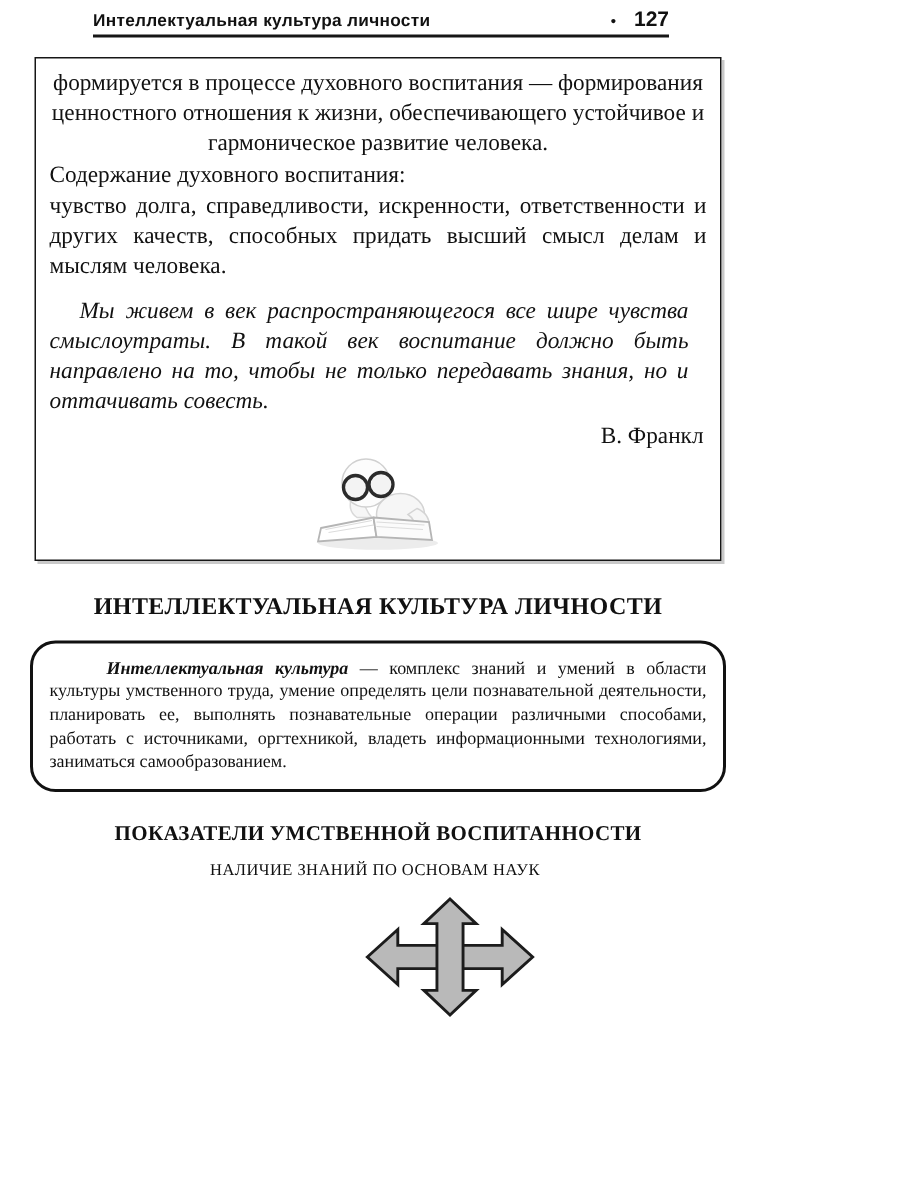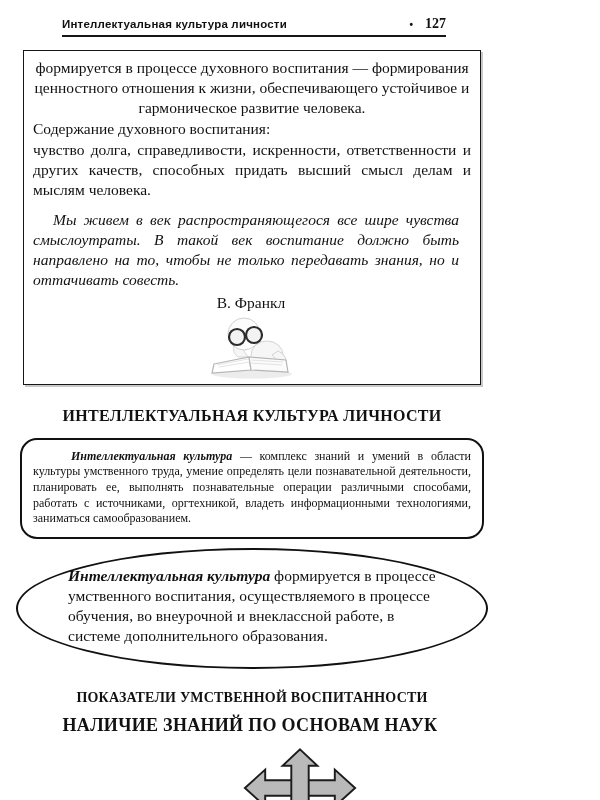--- a/index.html
+++ b/index.html
@@ -4,56 +4,56 @@
 <style>
   * { box-sizing: border-box; }
   html, body { margin: 0; padding: 0; }
   body {
     width: 600px; height: 800px;
     background: #ffffff;
     color: #111;
     font-family: "Liberation Serif", "DejaVu Serif", serif;
     overflow: hidden;
   }
-  .page { width: 504px; height: 800px; position: relative; padding-top: 16px; }
+  .page { width: 504px; height: 800px; position: relative; padding-top: 4px; }
 
   
   .header {
     margin: 0 58px 0 62px;
     display: flex; align-items: baseline; justify-content: space-between;
     border-bottom: 2px solid #161616;
     padding-bottom: 3px;
   }
   .running-title {
     font-family: "Liberation Sans", "DejaVu Sans", sans-serif;
     font-weight: 700; font-size: 11.5px; letter-spacing: 0.2px;
   }
   .pagenum-wrap { display: flex; align-items: baseline; gap: 12px;
     font-family: "Liberation Sans", "DejaVu Sans", sans-serif; font-weight: 700; }
   .sep-dot { font-size: 10px; }
-  .page-number { font-size: 14px; font-family: Liberation Serif, serif; }
+  .page-number { font-size: 14px; }
 
   
   .def-box {
     width: 458px; margin: 13px auto 0;
     border: 1.5px solid #161616;
     box-shadow: 2px 2px 0 #c9c9c9;
     padding: 7px 9px 0 9px;
     font-size: 15.5px; line-height: 1.3;
   }
   .def-box .box-title {
     text-align: center; font-weight: 700; font-style: italic; margin: 0 0 1px 0;
   }
   .def-box .intro { text-align: center; margin: 0; }
   .def-box .content-heading { margin: 1px 0 0 0; text-align: left; }
   .def-box .content-body { margin: 0; text-align: justify; }
   .quote {
     margin: 10px 12px 0 0; font-style: italic; text-align: justify; text-indent: 20px;
   }
-  .quote-author { text-align: center; margin: 2px 2px 0 0; font-size: 15.5px; }
+  .quote-author { text-align: right; margin: 2px 2px 0 0; font-size: 15.5px; }
   .figure-wrap { text-align: center; margin: 2px 0 0 0; }
 
   
   .main-heading {
     text-align: center; font-weight: 700; font-size: 16px;
     margin: 22px 0 0 0; letter-spacing: 0.3px;
   }
 
   
   .round-box {
@@ -75,21 +75,21 @@
   .ellipse .ellipse-text {
     width: 368px; font-size: 15.5px; line-height: 1.3; text-align: left;
     margin-top: -4px;
   }
 
   .indicators-heading {
     text-align: center; font-weight: 700; font-size: 14px; margin: 21px 0 0 0;
     letter-spacing: 0.2px;
   }
   .knowledge-label {
-    text-align: center; font-weight: 700; font-size: 18px; margin: 9px 4px 0 0;
+    text-align: center; font-weight: 400; font-size: 11px; margin: 9px 4px 0 0;
     letter-spacing: 0.3px;
   }
 
   
   .diagram { position: relative; height: 84px; margin-top: 10px; }
   .cross-arrows { position: absolute; left: 242px; top: 1px; }
 </style>
 </head>
 <body>
 
@@ -133,23 +133,20 @@
       </svg>
     </div>
   </div>
 
   <div class="main-heading">ИНТЕЛЛЕКТУАЛЬНАЯ КУЛЬТУРА ЛИЧНОСТИ</div>
 
   <div class="round-box">
     <p class="first-par"><span class="term">Интеллектуальная культура</span><span> — комплекс знаний и умений в области культуры умственного труда, умение определять цели познавательной деятельности, планировать ее, выполнять познава­тельные операции различными способами, работать с источниками, оргтехникой, владеть информационными технологиями, заниматься самообразованием.</span></p>
   </div>
 
-  <div class="ellipse">
-    <div class="ellipse-text"><span class="term">Интеллектуальная культура</span><span> формируется в процессе умственного воспитания, осуществляемого в процессе обучения, во внеурочной и внеклассной работе, в системе дополнительного образования.</span></div>
-  </div>
 
   <div class="indicators-heading">ПОКАЗАТЕЛИ УМСТВЕННОЙ ВОСПИТАННОСТИ</div>
   <div class="knowledge-label">НАЛИЧИЕ ЗНАНИЙ ПО ОСНОВАМ НАУК</div>
 
   <div class="diagram">
 
     <svg class="cross-arrows" width="116" height="82" viewBox="0 0 120 84">
 
       <polygon points="3,42 24,23 24,34 96,34 96,23 117,42 96,61 96,50 24,50 24,61" fill="#b9b9b9" stroke="#1c1c1c" stroke-width="2" stroke-linejoin="miter"></polygon>
 

